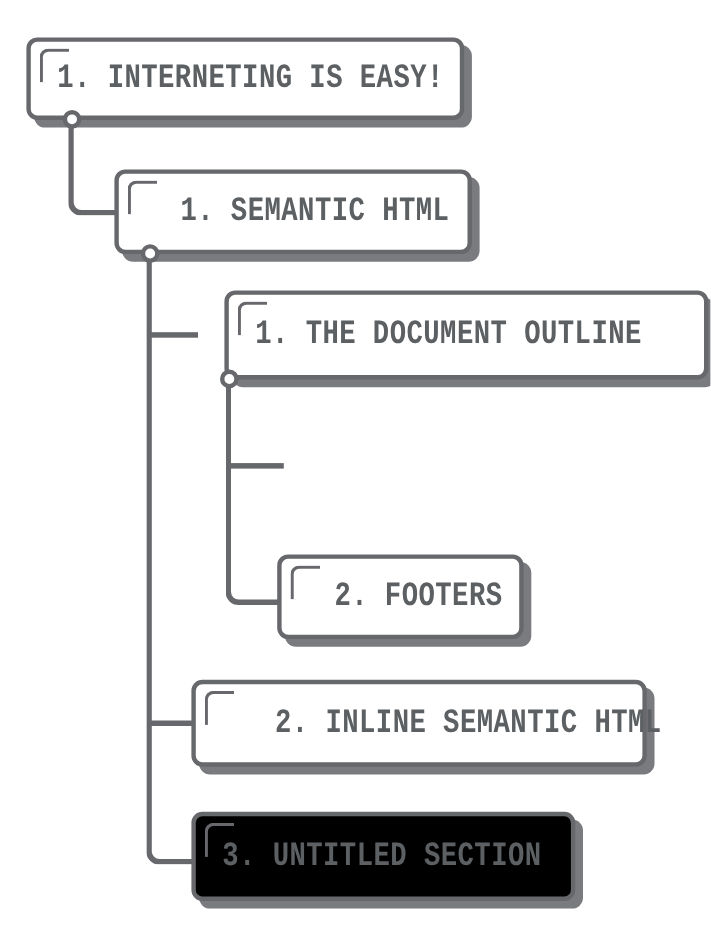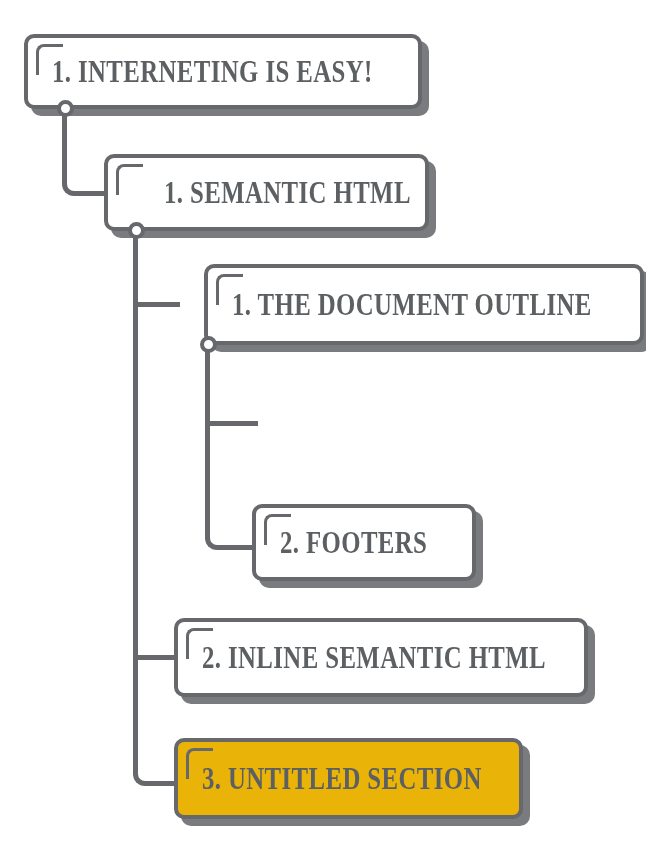--- a/index.html
+++ b/index.html
@@ -6,21 +6,21 @@
     margin: 0;
     padding: 0;
     background: #ffffff;
   }
   .canvas {
     position: relative;
     width: 646px;
     height: 854px;
     background: #ffffff;
     overflow: hidden;
-    font-family: Liberation Serif, serif;
+    font-family: Liberation Mono, monospace;
   }
 
   
   .elbow {
     position: absolute;
     border-left: 5px solid #67686c;
     border-bottom: 5px solid #67686c;
     border-bottom-left-radius: 12px;
     z-index: 1;
   }
@@ -42,28 +42,28 @@
     position: absolute;
     box-sizing: border-box;
     background: #ffffff;
     border: 4.5px solid #67686c;
     border-radius: 10px;
     box-shadow: 7px 7px 0 0 #7a7b7e;
     display: flex;
     align-items: center;
     z-index: 2;
   }
-  .node.highlight { background: #eab308; }
+  .node.highlight { background: #000000; }
 
   #node-0 { left: 24px;  top: 34px;  width: 398px; height: 75px; }
   #node-1 { left: 104px; top: 154px; width: 325px; height: 77px; padding-left: 32px; }
   #node-2 { left: 174px; top: 264px; width: 440px; height: 81px; margin-left: 30px; }
   #node-3 { left: 252px; top: 384px; width: 224px; height: 79px; }
-  #node-4 { left: 252px; top: 504px; width: 224px; height: 77px; }
-  #node-5 { left: 174px; top: 618px; width: 414px; height: 79px; }
+  #node-4 { left: 252px; top: 504px; width: 224px; height: 77px; padding-left: 24px; }
+  #node-5 { left: 174px; top: 618px; width: 414px; height: 79px; padding-left: 48px; }
   #node-6 { left: 174px; top: 738px; width: 349px; height: 81px; }
 
   
   .corner {
     position: absolute;
     left: 8px;
     top: 6px;
     width: 24px;
     height: 28px;
     border-top: 3.5px solid #67686c;

